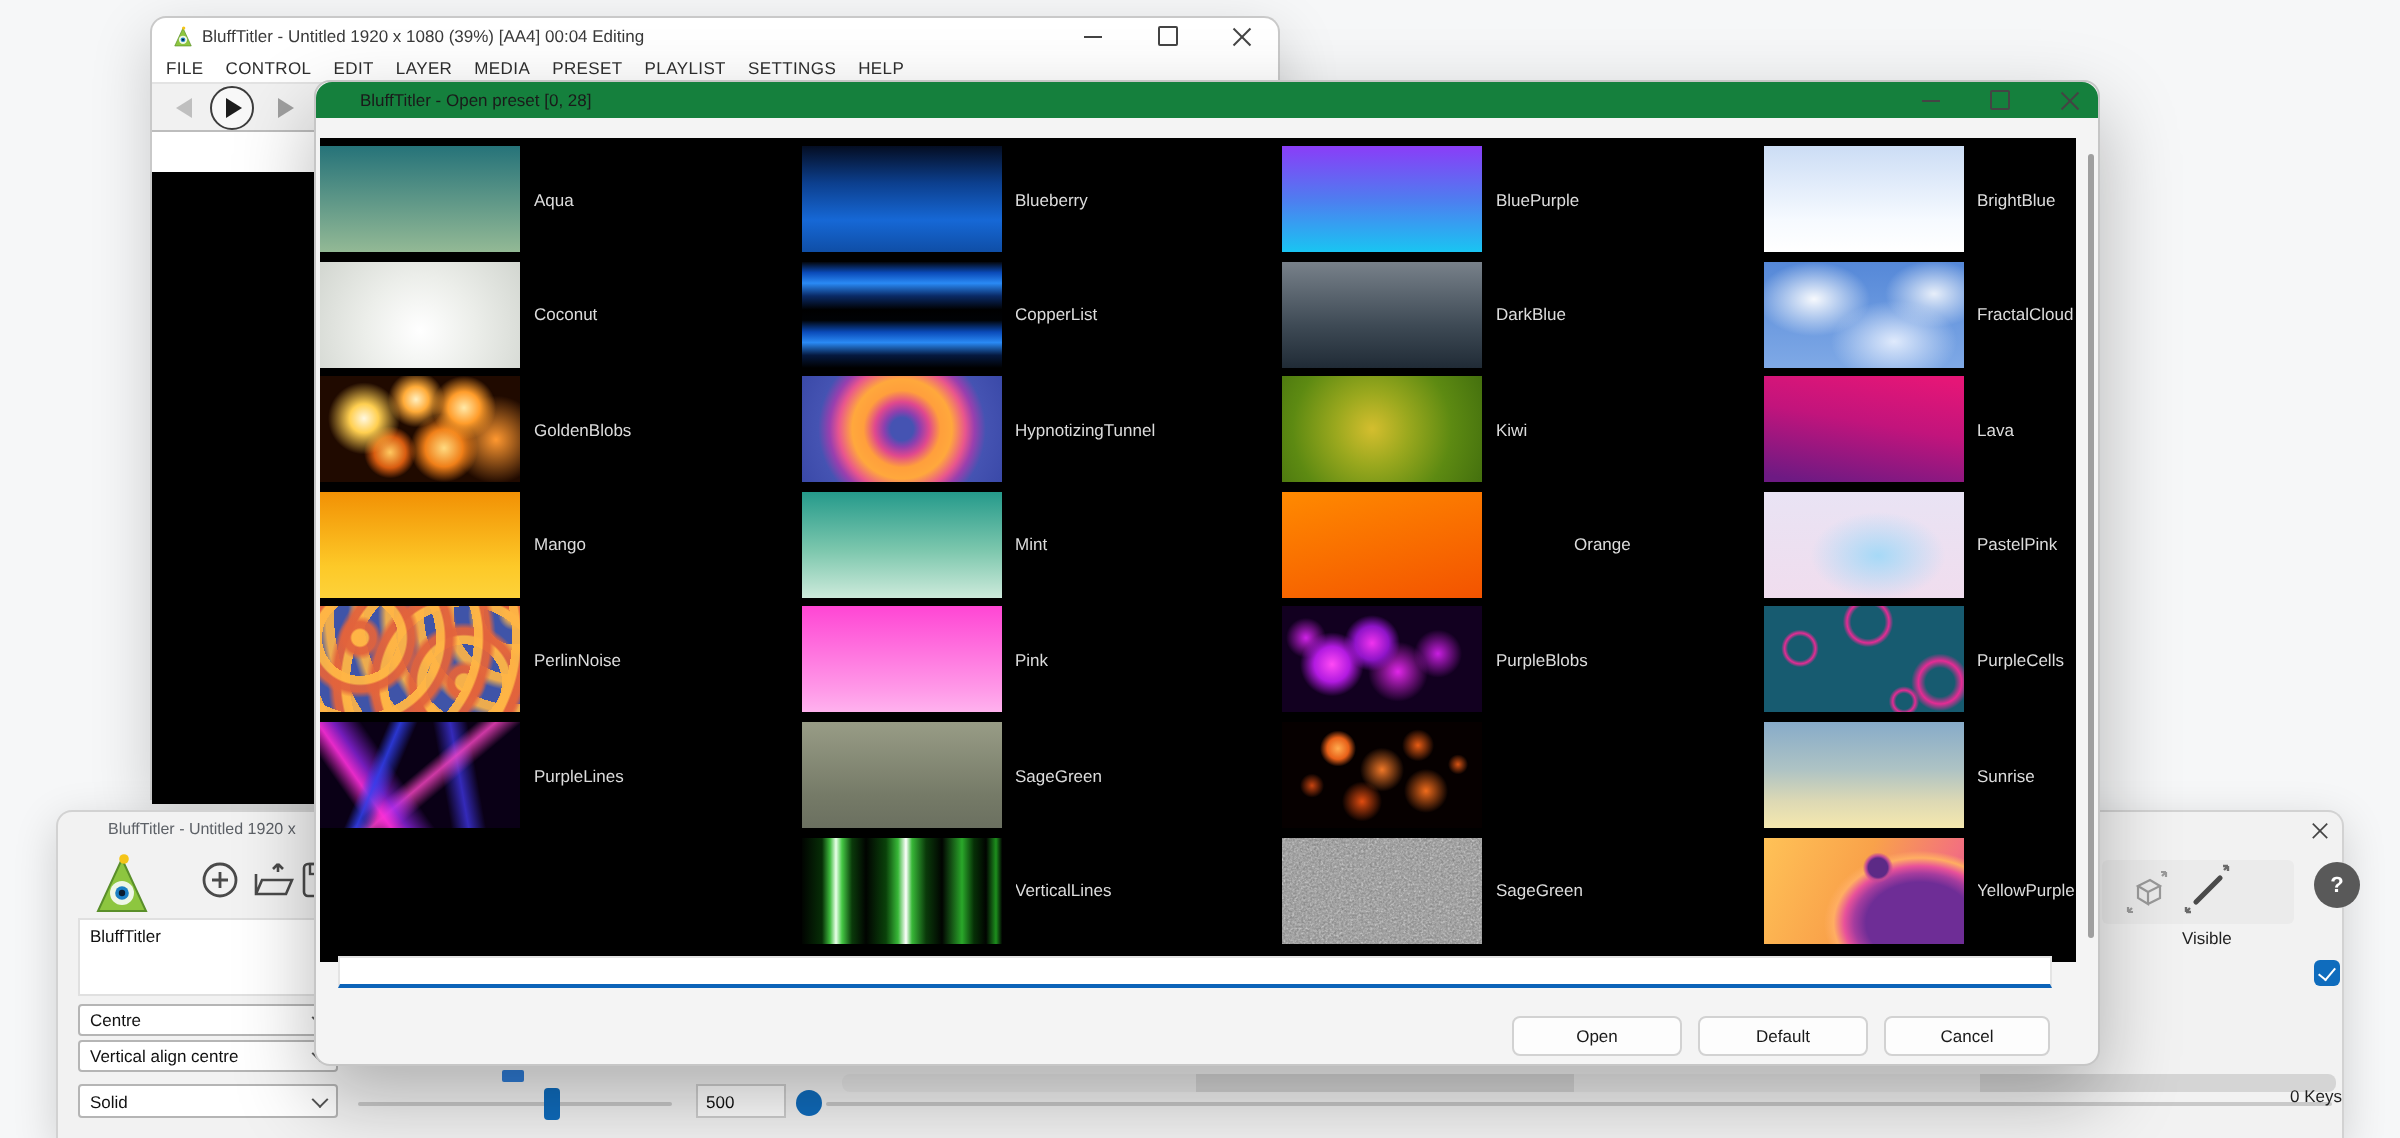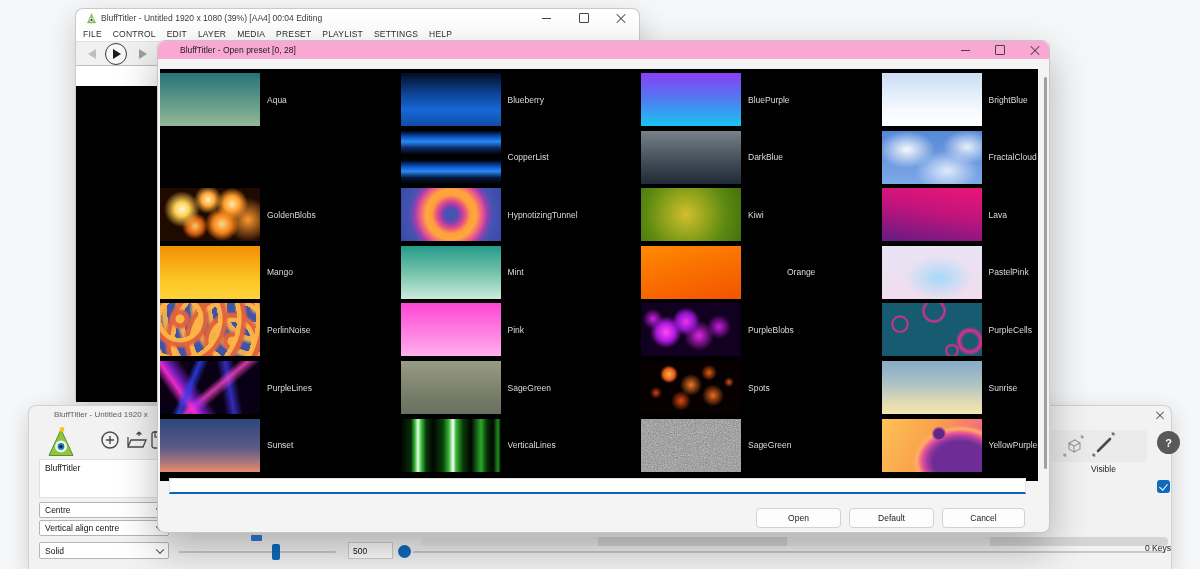--- a/index.html
+++ b/index.html
@@ -75,21 +75,21 @@
   #visible-check{left:1128px;top:56px;width:13px;height:13px;background:#0f6cbd;border-radius:3px;position:relative;}
   #visible-check .mark{position:absolute;left:3.5px;top:1.5px;width:4px;height:7px;border-right:1.4px solid #fff;border-bottom:1.4px solid #fff;transform:rotate(40deg);}
   #keys-label{left:1040px;top:100px;width:102px;text-align:right;font-size:8.5px;color:#1f1f1f;margin-top:37px;}
   
   #dialog{
     left:157px;top:40px;width:893px;height:493px;
     background:#f4f4f4;border:1px solid #c6c6c6;border-radius:8px;
     box-shadow:0 16px 40px rgba(0,0,0,.28);
     z-index:10;
   }
-  #dialog .titlebar{position:relative;height:18px;background:#f9a8d4;border-radius:8px 8px 0 0;}
+  #dialog .titlebar{position:relative;height:18px;background:#15803d;border-radius:8px 8px 0 0;}
   #dialog-title{position:absolute;left:22px;top:4px;font-size:8.5px;color:#1a1a1a;white-space:nowrap;}
   .dctl{position:absolute;top:0;width:30px;height:18px;display:flex;align-items:center;justify-content:center;}
   #dlg-min{left:792px;}#dlg-max{left:827px;}#dlg-close{left:862px;}
   #preset-grid{position:absolute;left:2px;top:28px;width:878px;height:412px;background:#000;overflow:hidden;}
   .cell{position:absolute;width:240px;height:53px;display:flex;}
   .thumb{width:100px;height:53px;flex:0 0 auto;position:relative;overflow:hidden;}
   .thumb svg{position:absolute;inset:0;}
   .plabel{margin-left:7px;width:133px;display:flex;align-items:center;font-size:8.5px;color:#dcdcdc;white-space:nowrap;overflow:hidden;}
   #dlg-scrollbar{position:absolute;left:886px;top:36px;width:3px;height:392px;background:#9f9f9f;border-radius:2px;}
   #filename-input{position:absolute;left:11px;top:437px;width:857px;height:16px;background:#fff;border:1px solid #e4e4e4;border-bottom:2px solid #0c63b8;font-size:9px;padding:0 4px;font-family:"Liberation Sans",sans-serif;box-sizing:border-box;}
@@ -245,20 +245,24 @@
         <div class="plabel">Blueberry</div>
       </div>
       <div class="cell" style="left: 481px; top: 4px;">
         <div class="thumb" style="background: linear-gradient(rgb(138, 61, 248) 0%, rgb(79, 124, 240) 50%, rgb(25, 197, 242) 100%);"></div>
         <div class="plabel">BluePurple</div>
       </div>
       <div class="cell" style="left: 721.5px; top: 4px;">
         <div class="thumb" style="background: linear-gradient(rgb(204, 221, 245), rgb(246, 250, 255) 70%, rgb(255, 255, 255));"></div>
         <div class="plabel">BrightBlue</div>
       </div>
+      <div class="cell" style="left: 0px; top: 61.6px;">
+        <div class="thumb" style="background: radial-gradient(circle at 50% 65%, rgb(255, 255, 255) 0%, rgb(236, 238, 234) 45%, rgb(210, 214, 208) 100%);"></div>
+        <div class="plabel">Coconut</div>
+      </div>
       <div class="cell" style="left: 240.5px; top: 61.6px;">
         <div class="thumb" style="background: linear-gradient(rgb(3, 6, 12) 0%, rgb(10, 74, 184) 10%, rgb(42, 138, 245) 20%, rgb(10, 42, 102) 32%, rgb(0, 0, 0) 45%, rgb(0, 2, 5) 55%, rgb(10, 74, 184) 66%, rgb(42, 138, 245) 76%, rgb(5, 25, 63) 88%, rgb(0, 0, 0) 100%);"></div>
         <div class="plabel">CopperList</div>
       </div>
       <div class="cell" style="left: 481px; top: 61.6px;">
         <div class="thumb" style="background: linear-gradient(rgb(120, 129, 138) 0%, rgb(62, 74, 85) 60%, rgb(32, 43, 54) 100%);"></div>
         <div class="plabel">DarkBlue</div>
       </div>
       <div class="cell" style="left: 721.5px; top: 61.6px;">
         <div class="thumb" style="background: radial-gradient(40% 50% at 25% 35%, rgba(255, 255, 255, 0.95), rgba(255, 255, 255, 0) 70%), radial-gradient(45% 55% at 65% 75%, rgba(235, 242, 255, 0.9), rgba(255, 255, 255, 0) 70%), radial-gradient(35% 45% at 85% 30%, rgba(255, 255, 255, 0.85), rgba(255, 255, 255, 0) 70%), linear-gradient(rgb(85, 136, 216), rgb(127, 169, 230));"></div>
@@ -315,29 +319,24 @@
       <div class="cell" style="left: 0px; top: 292px;">
         <div class="thumb" style="background: linear-gradient(113deg, rgba(0, 0, 0, 0) 28%, rgba(48, 64, 240, 0.85) 33%, rgba(0, 0, 0, 0) 40%), linear-gradient(55deg, rgba(0, 0, 0, 0) 18%, rgba(255, 47, 220, 0.9) 26%, rgba(160, 40, 255, 0.7) 32%, rgba(0, 0, 0, 0) 42%), linear-gradient(140deg, rgba(0, 0, 0, 0) 48%, rgba(255, 70, 200, 0.8) 54%, rgba(0, 0, 0, 0) 62%), linear-gradient(80deg, rgba(0, 0, 0, 0) 60%, rgba(70, 60, 255, 0.7) 68%, rgba(0, 0, 0, 0) 76%), rgb(10, 0, 22);"></div>
         <div class="plabel">PurpleLines</div>
       </div>
       <div class="cell" style="left: 240.5px; top: 292px;">
         <div class="thumb" style="background: linear-gradient(rgb(152, 156, 134), rgb(117, 122, 103) 70%, rgb(107, 112, 96));"></div>
         <div class="plabel">SageGreen</div>
       </div>
       <div class="cell" style="left: 481px; top: 292px;">
         <div class="thumb" style="background: radial-gradient(9px at 28% 25%, rgb(255, 172, 80), rgb(232, 96, 24) 60%, rgba(5, 0, 0, 0)), radial-gradient(11px at 50% 45%, rgb(240, 120, 40), rgba(5, 0, 0, 0)), radial-gradient(8px at 68% 22%, rgb(232, 92, 20), rgba(5, 0, 0, 0)), radial-gradient(10px at 40% 75%, rgb(224, 76, 16), rgba(5, 0, 0, 0)), radial-gradient(11px at 72% 65%, rgb(240, 108, 28), rgba(5, 0, 0, 0)), radial-gradient(6px at 15% 60%, rgb(200, 68, 16), rgba(5, 0, 0, 0)), radial-gradient(5px at 88% 40%, rgb(216, 84, 20), rgba(5, 0, 0, 0)), rgb(6, 0, 0);"></div>
-        <div class="plabel">Spots</div>
       </div>
       <div class="cell" style="left: 721.5px; top: 292px;">
         <div class="thumb" style="background: linear-gradient(rgb(135, 171, 201) 0%, rgb(174, 195, 196) 45%, rgb(221, 217, 180) 75%, rgb(245, 232, 174) 100%);"></div>
         <div class="plabel">Sunrise</div>
-      </div>
-      <div class="cell" style="left: 0px; top: 349.6px;">
-        <div class="thumb" style="background: linear-gradient(rgb(44, 71, 124) 0%, rgb(93, 91, 133) 55%, rgb(181, 122, 124) 85%, rgb(236, 138, 104) 100%);"></div>
-        <div class="plabel">Sunset</div>
       </div>
       <div class="cell" style="left: 240.5px; top: 349.6px;">
         <div class="thumb" style="background: linear-gradient(90deg, rgb(1, 4, 1) 0%, rgb(6, 46, 6) 10%, rgb(61, 187, 61) 14%, rgb(234, 255, 234) 17%, rgb(69, 201, 69) 20%, rgb(10, 58, 10) 25%, rgb(1, 4, 1) 32%, rgb(10, 66, 10) 42%, rgb(56, 184, 56) 48%, rgb(255, 255, 255) 52%, rgb(56, 184, 56) 55%, rgb(10, 58, 10) 62%, rgb(1, 4, 1) 70%, rgb(42, 168, 42) 80%, rgb(6, 48, 6) 86%, rgb(1, 4, 1) 92%, rgb(29, 143, 29) 97%, rgb(1, 4, 1) 100%);"></div>
         <div class="plabel">VerticalLines</div>
       </div>
       <div class="cell" style="left: 481px; top: 349.6px;">
         <div class="thumb" style="background: rgb(138, 138, 138);">
           <svg width="100" height="53">
             <filter id="nz">
               <feTurbulence type="fractalNoise" baseFrequency="0.9" numOctaves="2" stitchTiles="stitch"></feTurbulence>

